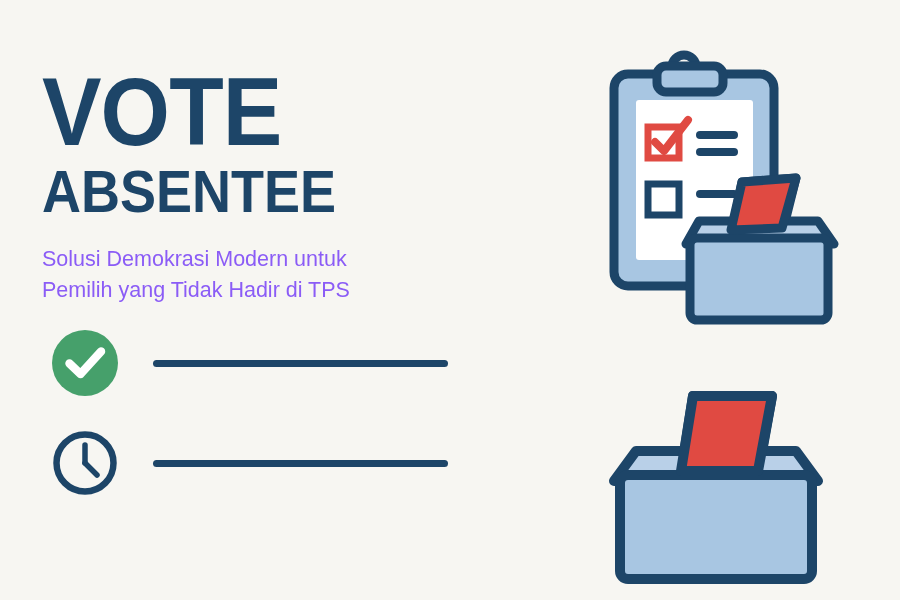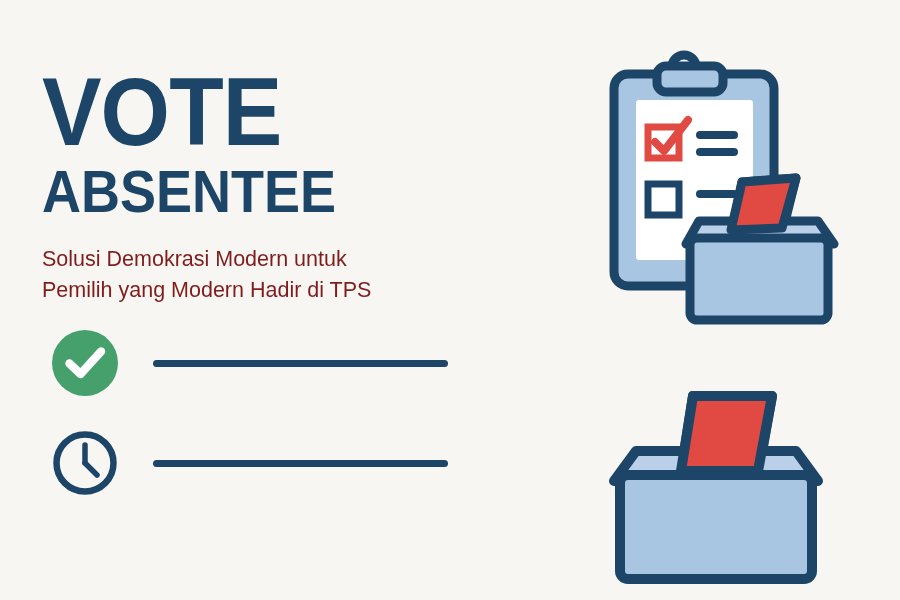--- a/index.html
+++ b/index.html
@@ -56,21 +56,21 @@
     margin: 6px 0 0 0;
     white-space: nowrap;
   }
 
   #subtitle {
     margin-top: 22px;
     font-family: "Liberation Sans", sans-serif;
     font-size: 21.5px;
     font-weight: normal;
     line-height: 1.42;
-    color: #7f1d1d;
+    color: #8b5cf6;
     max-width: 390px;
   }
   #subtitle .sub-line {
     display: block;
     white-space: nowrap;
   }
 
   
   .bullet-row {
     position: absolute;
@@ -119,21 +119,21 @@
 <div id="poster">
 
   <div id="text-column">
 
     <div id="title-vote">VOTE</div>
 
     <div id="title-absentee">ABSENTEE</div>
 
     <div id="subtitle">
       <span class="sub-line">Solusi Demokrasi Modern untuk</span>
-      <span class="sub-line">Pemilih yang Modern Hadir di TPS</span>
+      <span class="sub-line">Pemilih yang Tidak Hadir di TPS</span>
     </div>
   </div>
 
   <div class="bullet-row" id="bullet-row-check">
 
     <span class="bullet-icon">
       <svg width="66" height="66" viewBox="0 0 66 66">
         <circle cx="33" cy="33" r="33" fill="#46a06b"></circle>
         <path d="M17.5 33.5 L28.5 44 L49 21.5" fill="none" stroke="#ffffff" stroke-width="8.5" stroke-linecap="round" stroke-linejoin="round"></path>
       </svg>

